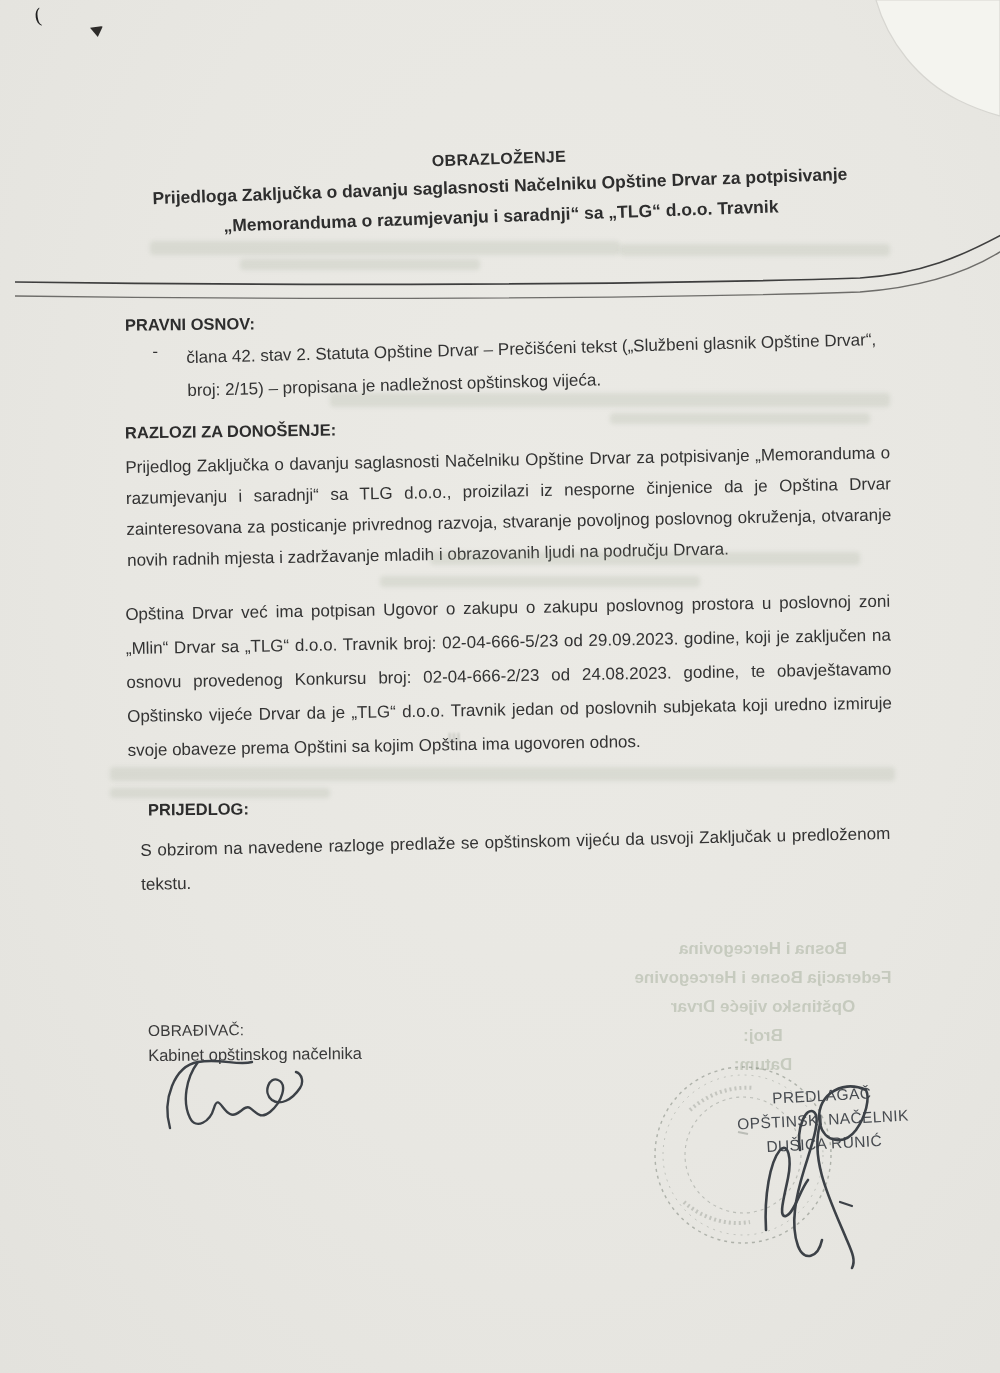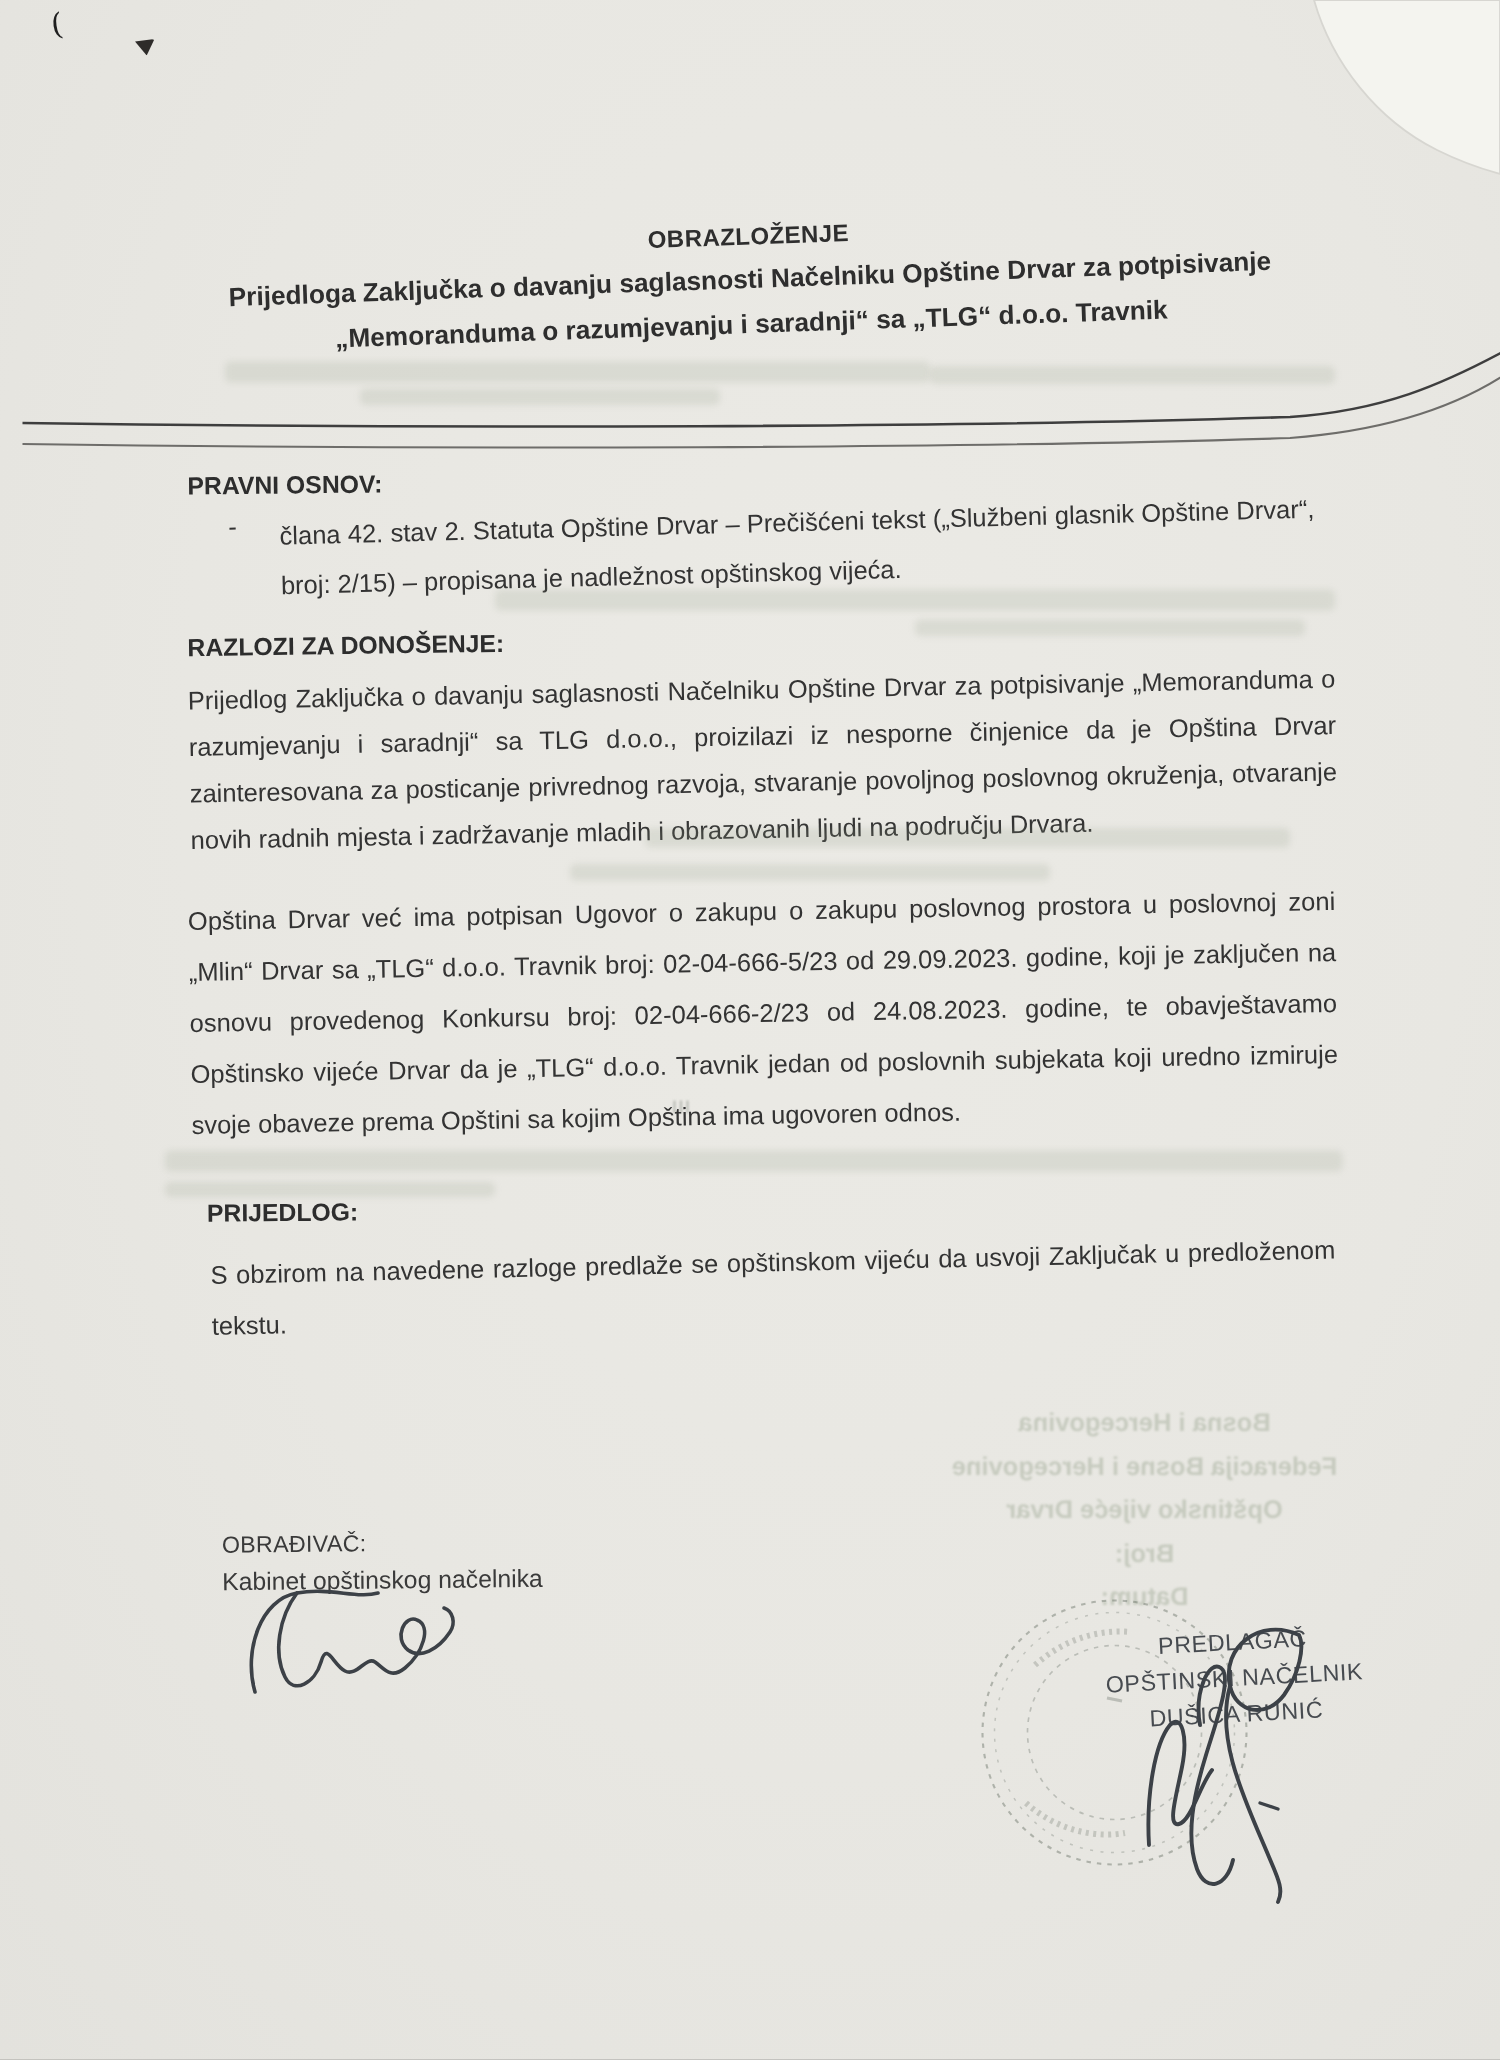--- a/index.html
+++ b/index.html
@@ -83,21 +83,21 @@
   <div class="abs smudge" style="left:430px;top:552px;width:430px;height:13px;"></div>
   <div class="abs smudge" style="left:380px;top:576px;width:320px;height:11px;"></div>
 
   <div class="abs para" style="left:125px;top:598px;width:765px;line-height:34px;transform:rotate(-1deg);transform-origin:left top;">Opština Drvar već ima potpisan Ugovor o zakupu o zakupu poslovnog  prostora u poslovnoj zoni „Mlin“  Drvar sa „TLG“ d.o.o. Travnik broj: 02-04-666-5/23 od 29.09.2023. godine, koji je zaključen na osnovu provedenog Konkursu broj: 02-04-666-2/23 od 24.08.2023. godine, te obavještavamo Opštinsko vijeće Drvar da je „TLG“ d.o.o. Travnik jedan od poslovnih subjekata koji uredno izmiruje svoje obaveze prema Opštini sa kojim Opština ima ugovoren odnos.</div>
 
   <div class="abs faint-iii">III</div>
 
   <div class="abs smudge" style="left:110px;top:767px;width:785px;height:14px;"></div>
   <div class="abs smudge" style="left:110px;top:788px;width:220px;height:10px;"></div>
 
-  <div class="abs heading" style="left:138px;top:800px;transform:rotate(-.5deg);">PRIJEDLOG:</div>
+  <div class="abs heading" style="left:148px;top:800px;transform:rotate(-.5deg);">PRIJEDLOG:</div>
   <div class="abs para" style="left:140px;top:834px;width:750px;line-height:34px;transform:rotate(-1.3deg);transform-origin:left top;">S obzirom na navedene razloge predlaže se opštinskom vijeću da usvoji Zaključak u predloženom tekstu.</div>
 
   <div class="abs bleed-block">
     <div>Bosna i Hercegovina</div>
     <div>Federacija Bosne i Hercegovine</div>
     <div>Opštinsko vijeće Drvar</div>
     <div>Broj:</div>
     <div>Datum:</div>
   </div>
 

